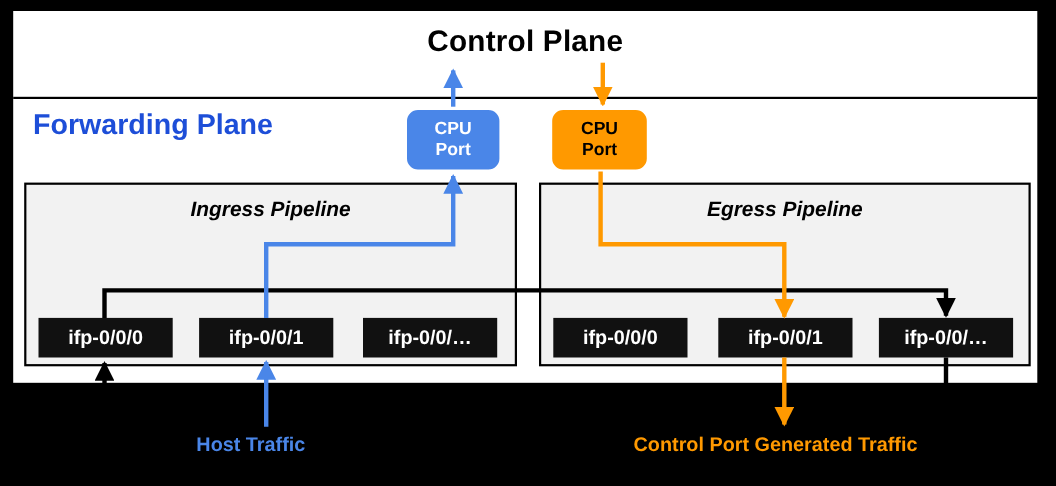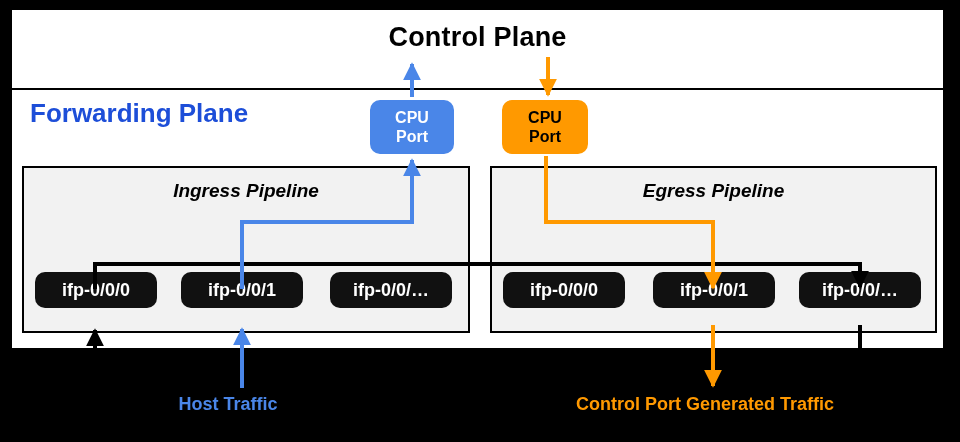--- a/index.html
+++ b/index.html
@@ -29,21 +29,21 @@
   #cpu-port-ingress{left:368px;top:98px;width:88px;height:58px;background:var(--c-blue);color:#fff;}
   #cpu-port-egress{left:500px;top:98px;width:90px;height:58px;background:var(--c-orange);color:#000;}
   .cpu-label{width:56px;}
 
   .pipeline{background:var(--c-pipe);border:2px solid #000;}
   #ingress-pipeline{left:22px;top:166px;width:448px;height:167px;}
   #egress-pipeline{left:490px;top:166px;width:447px;height:167px;}
   .pipeline-label{left:0;top:12px;width:100%;text-align:center;
     font-style:italic;font-weight:bold;font-size:19px;color:#000;}
 
-  .chip{top:104px;width:122px;height:36px;background:var(--c-chip);border-radius:10px;
+  .chip{top:121px;width:122px;height:36px;background:var(--c-chip);border-radius:0;
     color:#fff;font-weight:bold;font-size:18px;display:flex;align-items:center;
     justify-content:center;}
   .chip.c1{left:11px;} .chip.c2{left:157px;} .chip.c3{left:306px;text-align:center;}
   #egress-pipeline .chip.c2{left:161px;} #egress-pipeline .chip.c3{left:307px;}
 
   #connector-overlay{left:0;top:0;width:960px;height:442px;pointer-events:none;}
   .ln{fill:none;stroke-width:4px;}
   .ln.blue{stroke:var(--c-blue);}
   .ln.orange{stroke:var(--c-orange);}
   .ln.black{stroke:var(--c-black);}

